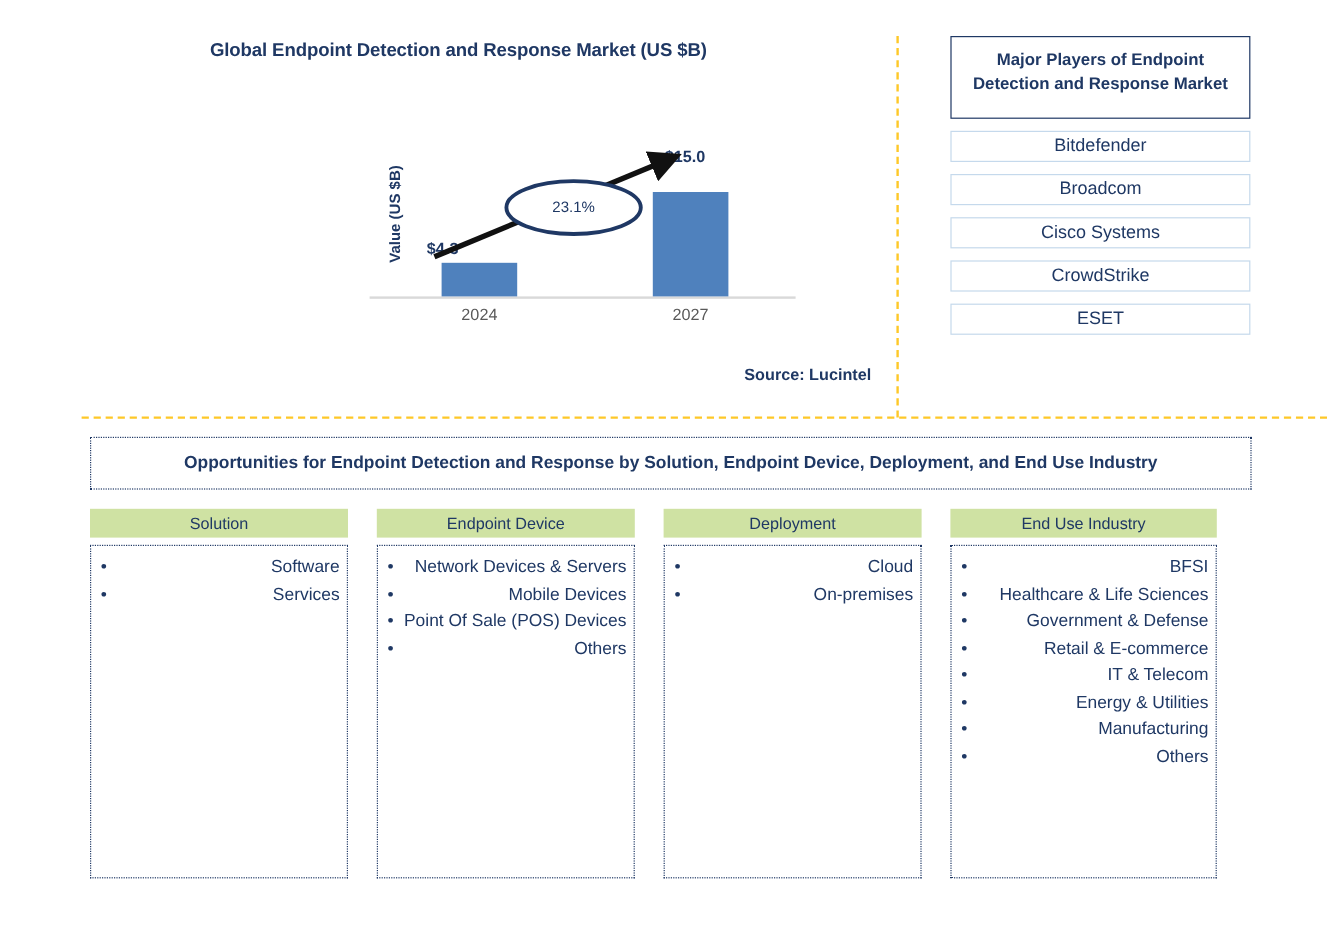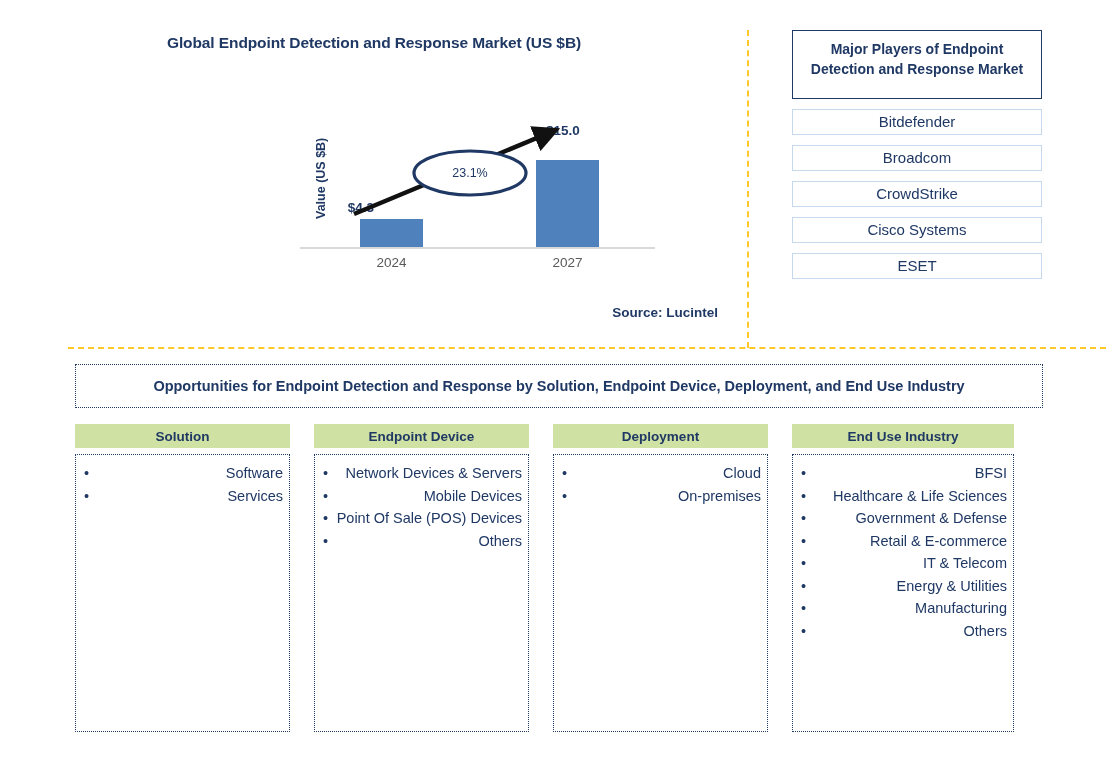--- a/index.html
+++ b/index.html
@@ -16,21 +16,21 @@
     overflow: hidden;
   }
   .root {
     position: absolute;
     inset: 0;
   }
 
   
   #chart-panel {
     position: absolute;
-    left: 0px;
+    left: 8px;
     top: 0px;
     width: 748px;
     height: 348px;
   }
   #chart-title {
     position: absolute;
     left: 0;
     top: 34px;
     width: 748px;
     text-align: center;
@@ -210,21 +210,21 @@
     position: absolute;
     top: 0;
   }
   .segment-head {
     background: #cfe2a3;
     height: 24px;
     display: flex;
     align-items: center;
     justify-content: center;
     font-size: 13.5px;
-    font-weight: bold;
+    font-weight: normal;
     color: #1f3864;
   }
   .segment-body {
     margin-top: 6px;
     height: 278px;
     border: 1.4px dotted #1f3864;
     box-sizing: border-box;
     padding: 8px 6px 0 8px;
   }
   .segment-item {
@@ -295,24 +295,24 @@
   <div id="players-panel">
     <div id="players-header">Major Players of Endpoint Detection and Response Market</div>
 
     <div class="player-item">
       <span>Bitdefender</span>
     </div>
     <div class="player-item">
       <span>Broadcom</span>
     </div>
     <div class="player-item">
+      <span>Cisco Systems</span>
+    </div>
+    <div class="player-item">
       <span>CrowdStrike</span>
-    </div>
-    <div class="player-item">
-      <span>Cisco Systems</span>
     </div>
     <div class="player-item">
       <span>ESET</span>
     </div>
   </div>
 
   <div id="opportunities-banner">
     <div id="opportunities-title">Opportunities for Endpoint Detection and Response by Solution, Endpoint Device, Deployment, and End Use Industry</div>
   </div>
 

